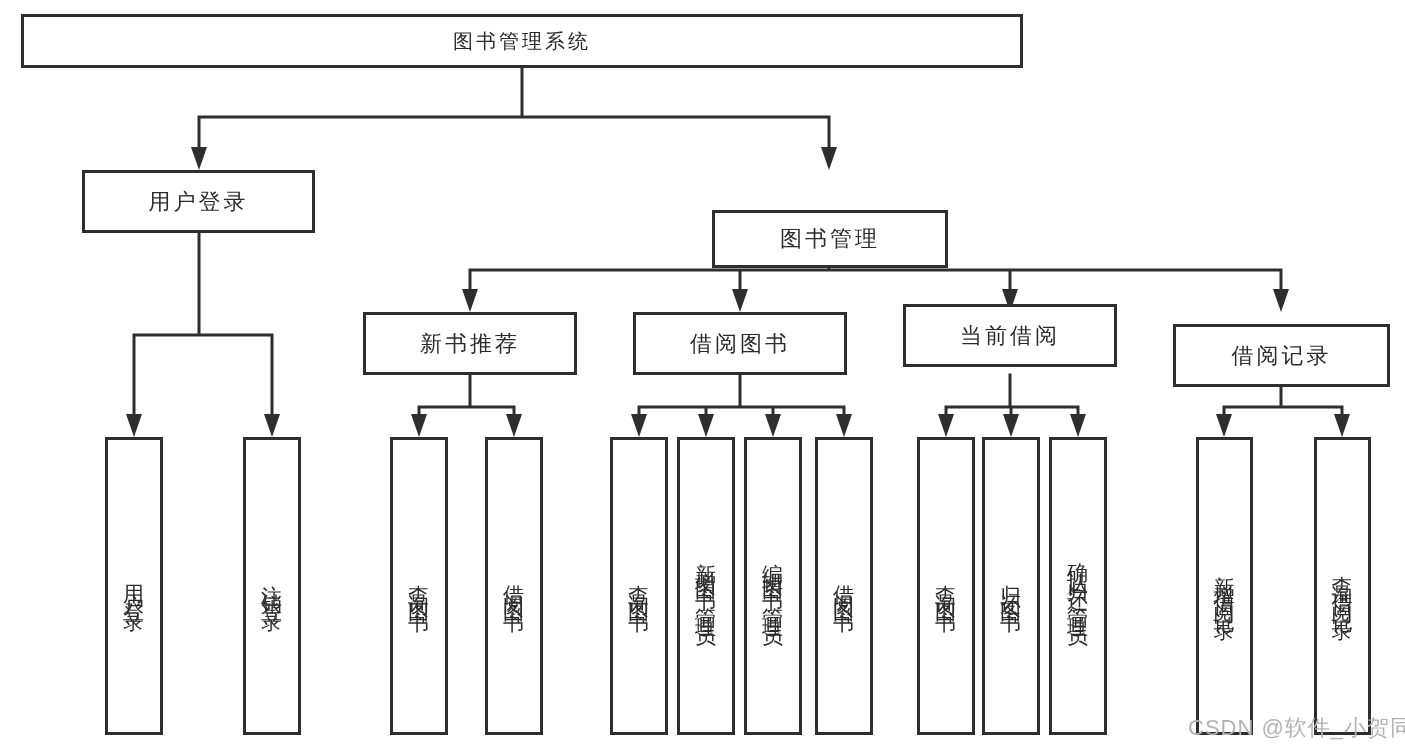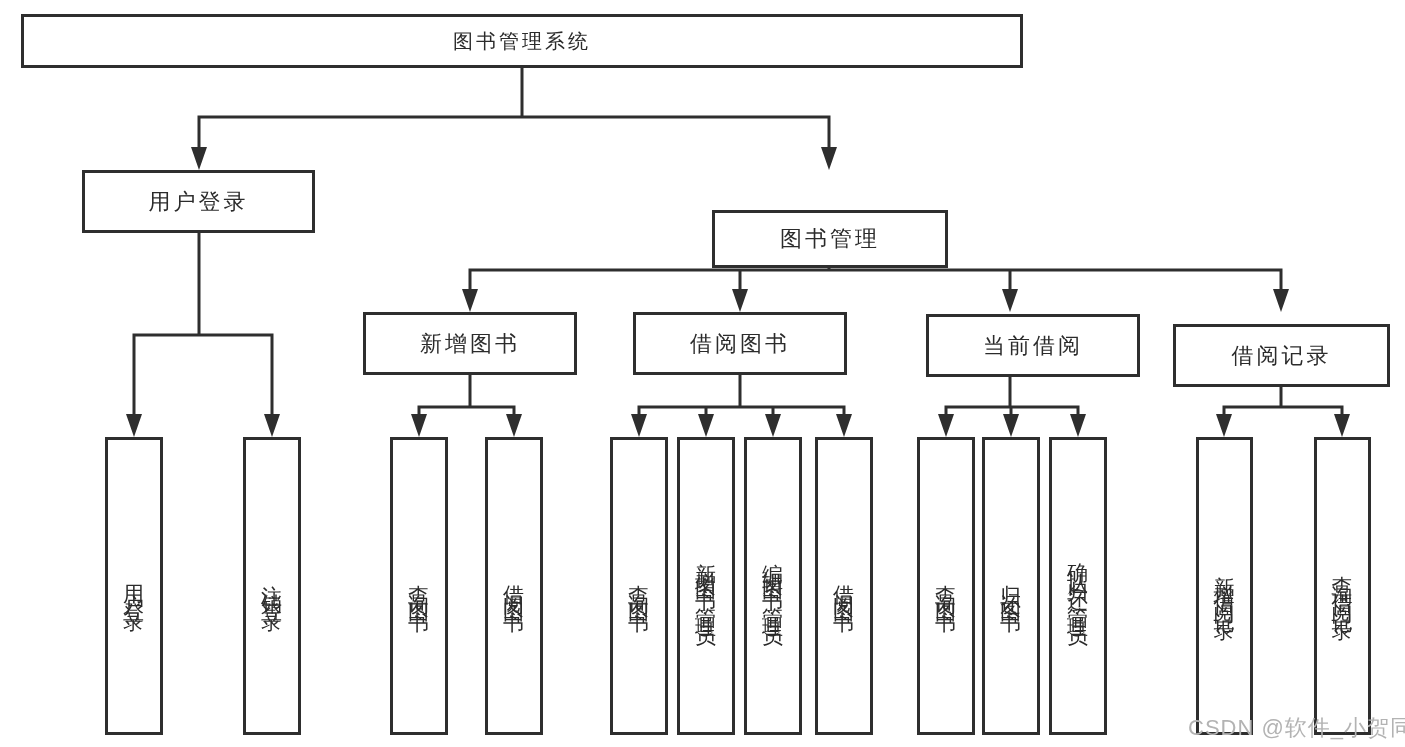--- a/index.html
+++ b/index.html
@@ -100,23 +100,23 @@
       <polygon points="1216,414 1232,414 1224,437"></polygon>
       <polygon points="1334,414 1350,414 1342,437"></polygon>
     </g>
   </svg>
 
   <div class="hbox root-box">图书管理系统</div>
 
   <div class="hbox" style="left:82px;top:170px;width:233px;height:63px;">用户登录</div>
   <div class="hbox" style="left:712px;top:170px;width:236px;height:58px;margin-top:40px;">图书管理</div>
 
-  <div class="hbox" style="left:363px;top:312px;width:214px;height:63px;">新增图书</div>
+  <div class="hbox" style="left:363px;top:312px;width:214px;height:63px;">新书推荐</div>
   <div class="hbox" style="left:633px;top:312px;width:214px;height:63px;">借阅图书</div>
-  <div class="hbox" style="left:903px;top:314px;width:214px;height:63px;margin-left:23px;">当前借阅</div>
+  <div class="hbox" style="left:903px;top:304px;width:214px;height:63px;">当前借阅</div>
   <div class="hbox" style="left:1173px;top:312px;width:217px;height:63px;margin-top:12px;">借阅记录</div>
 
   <div class="vbox" style="left:105px;">
     <span>用户登录</span>
   </div>
   <div class="vbox" style="left:243px;">
     <span>注销登录</span>
   </div>
 
   <div class="vbox" style="left:390px;">

